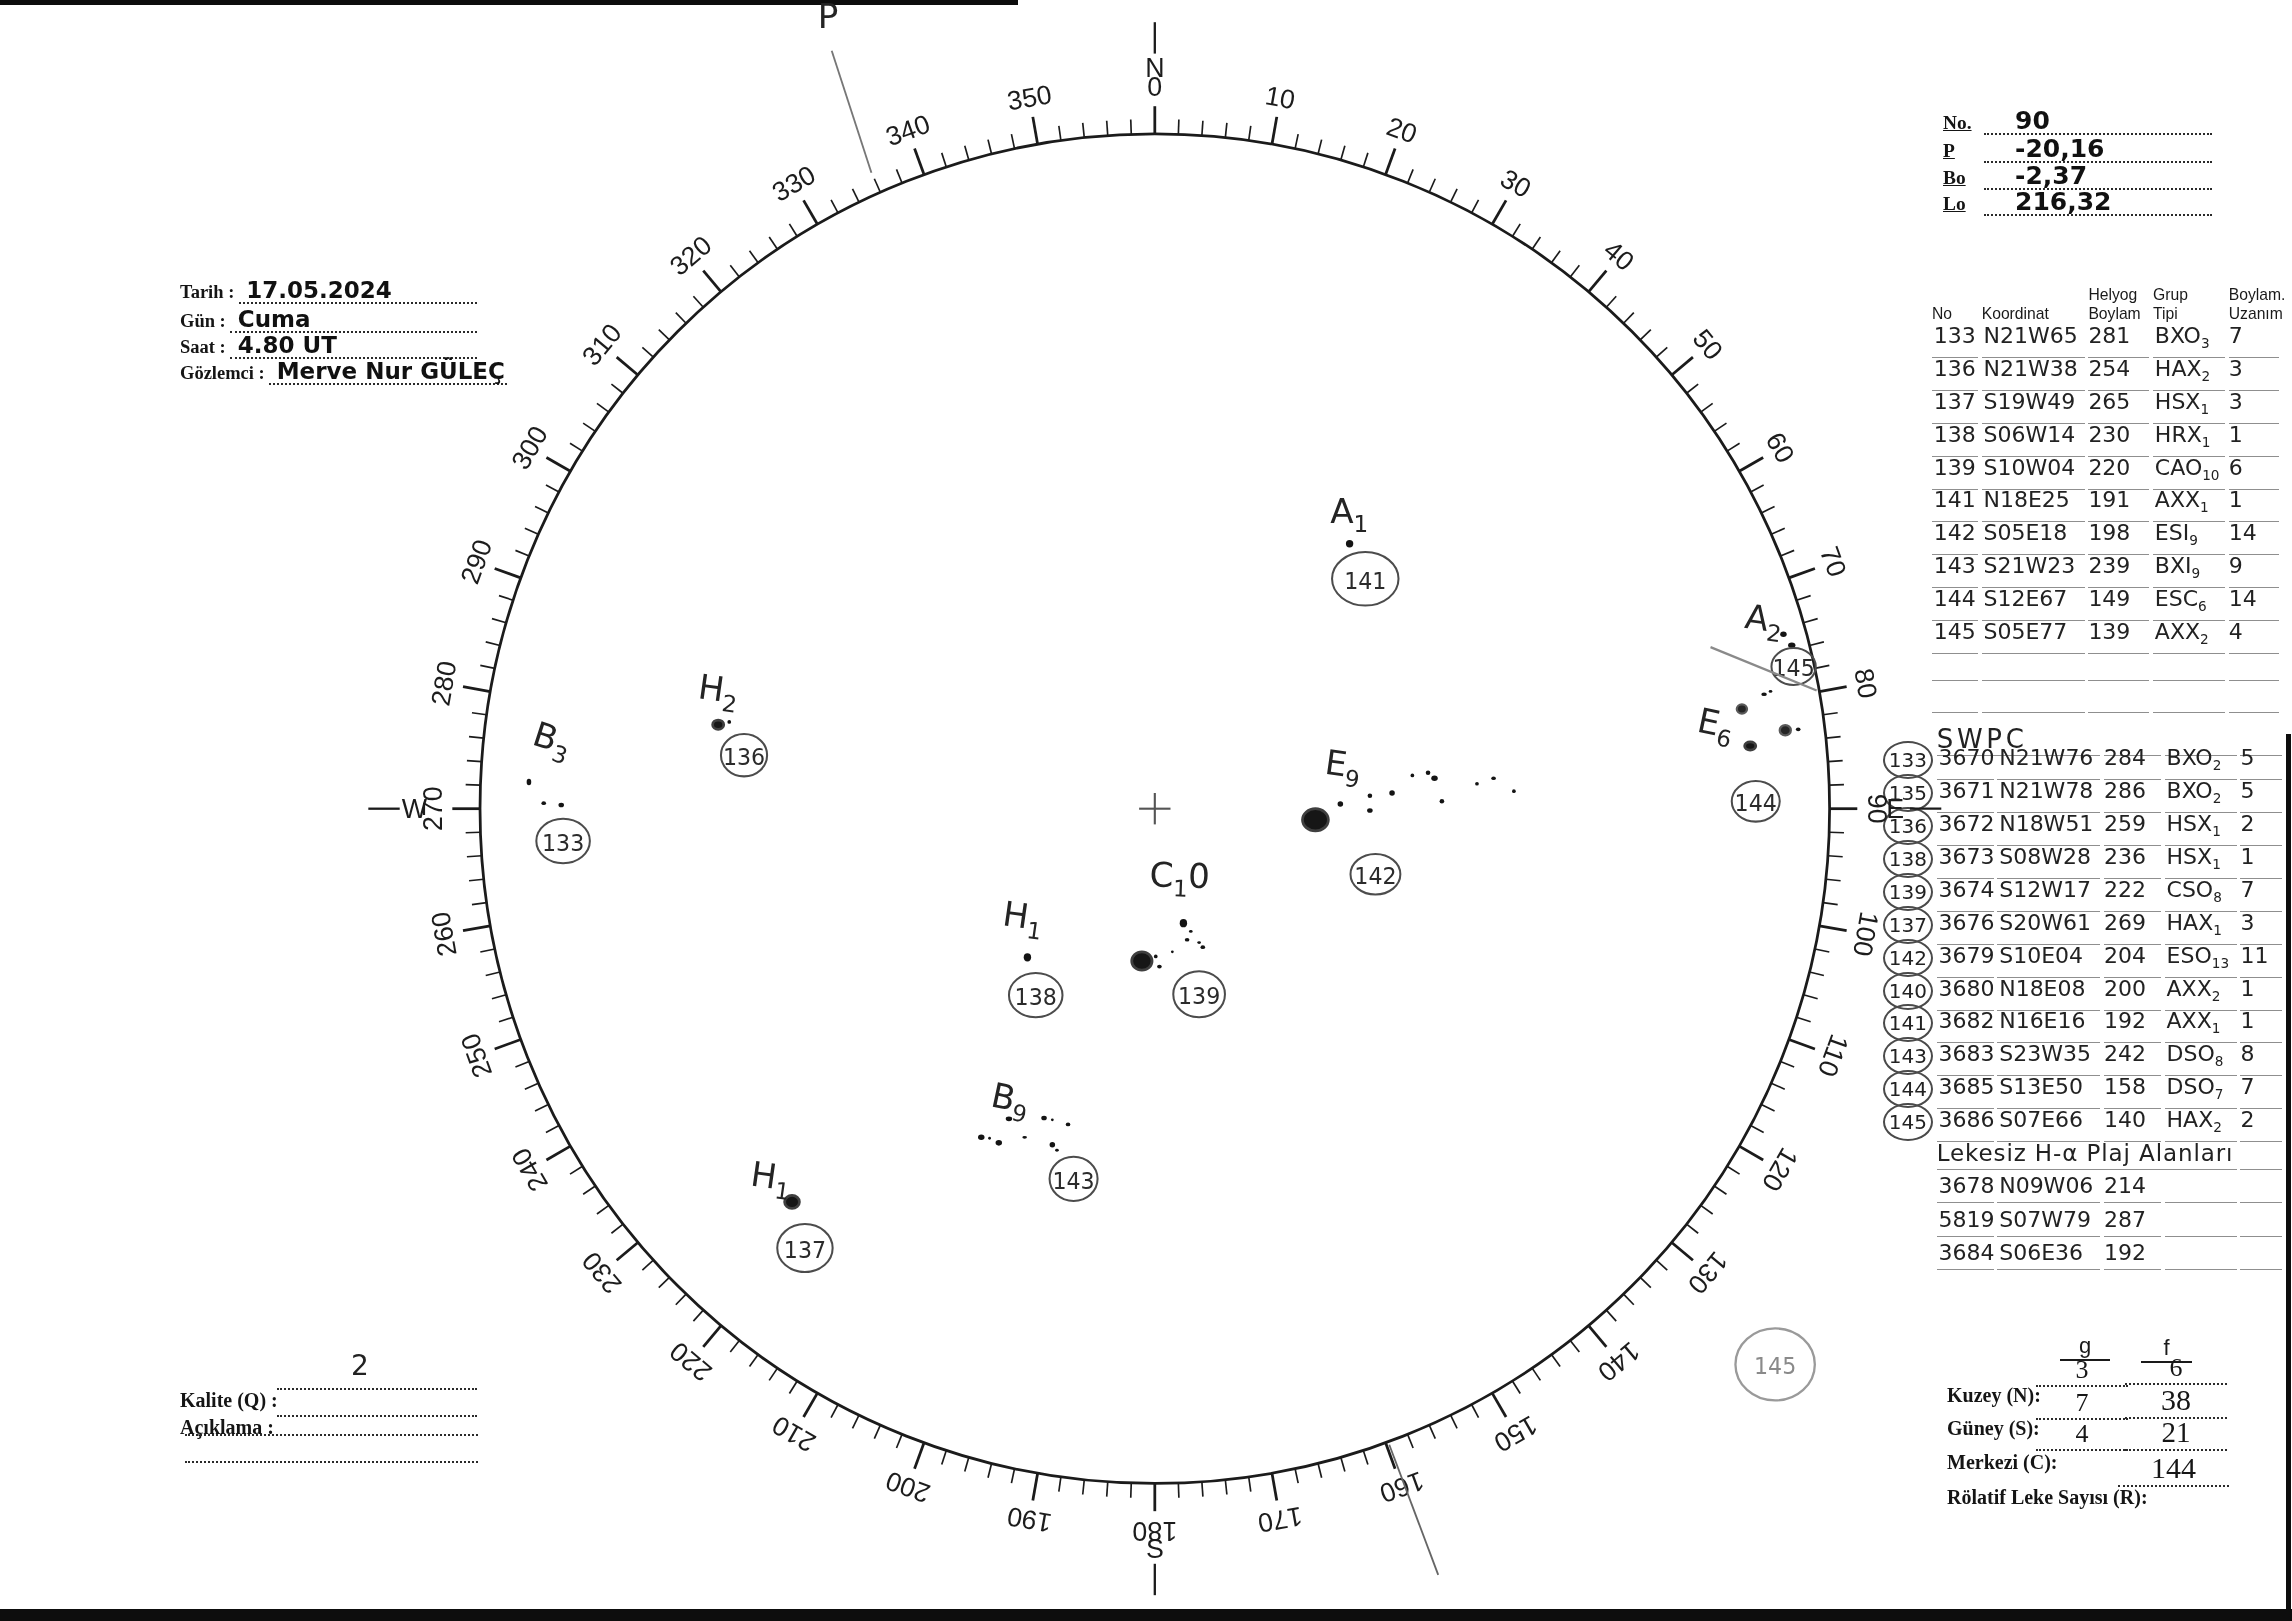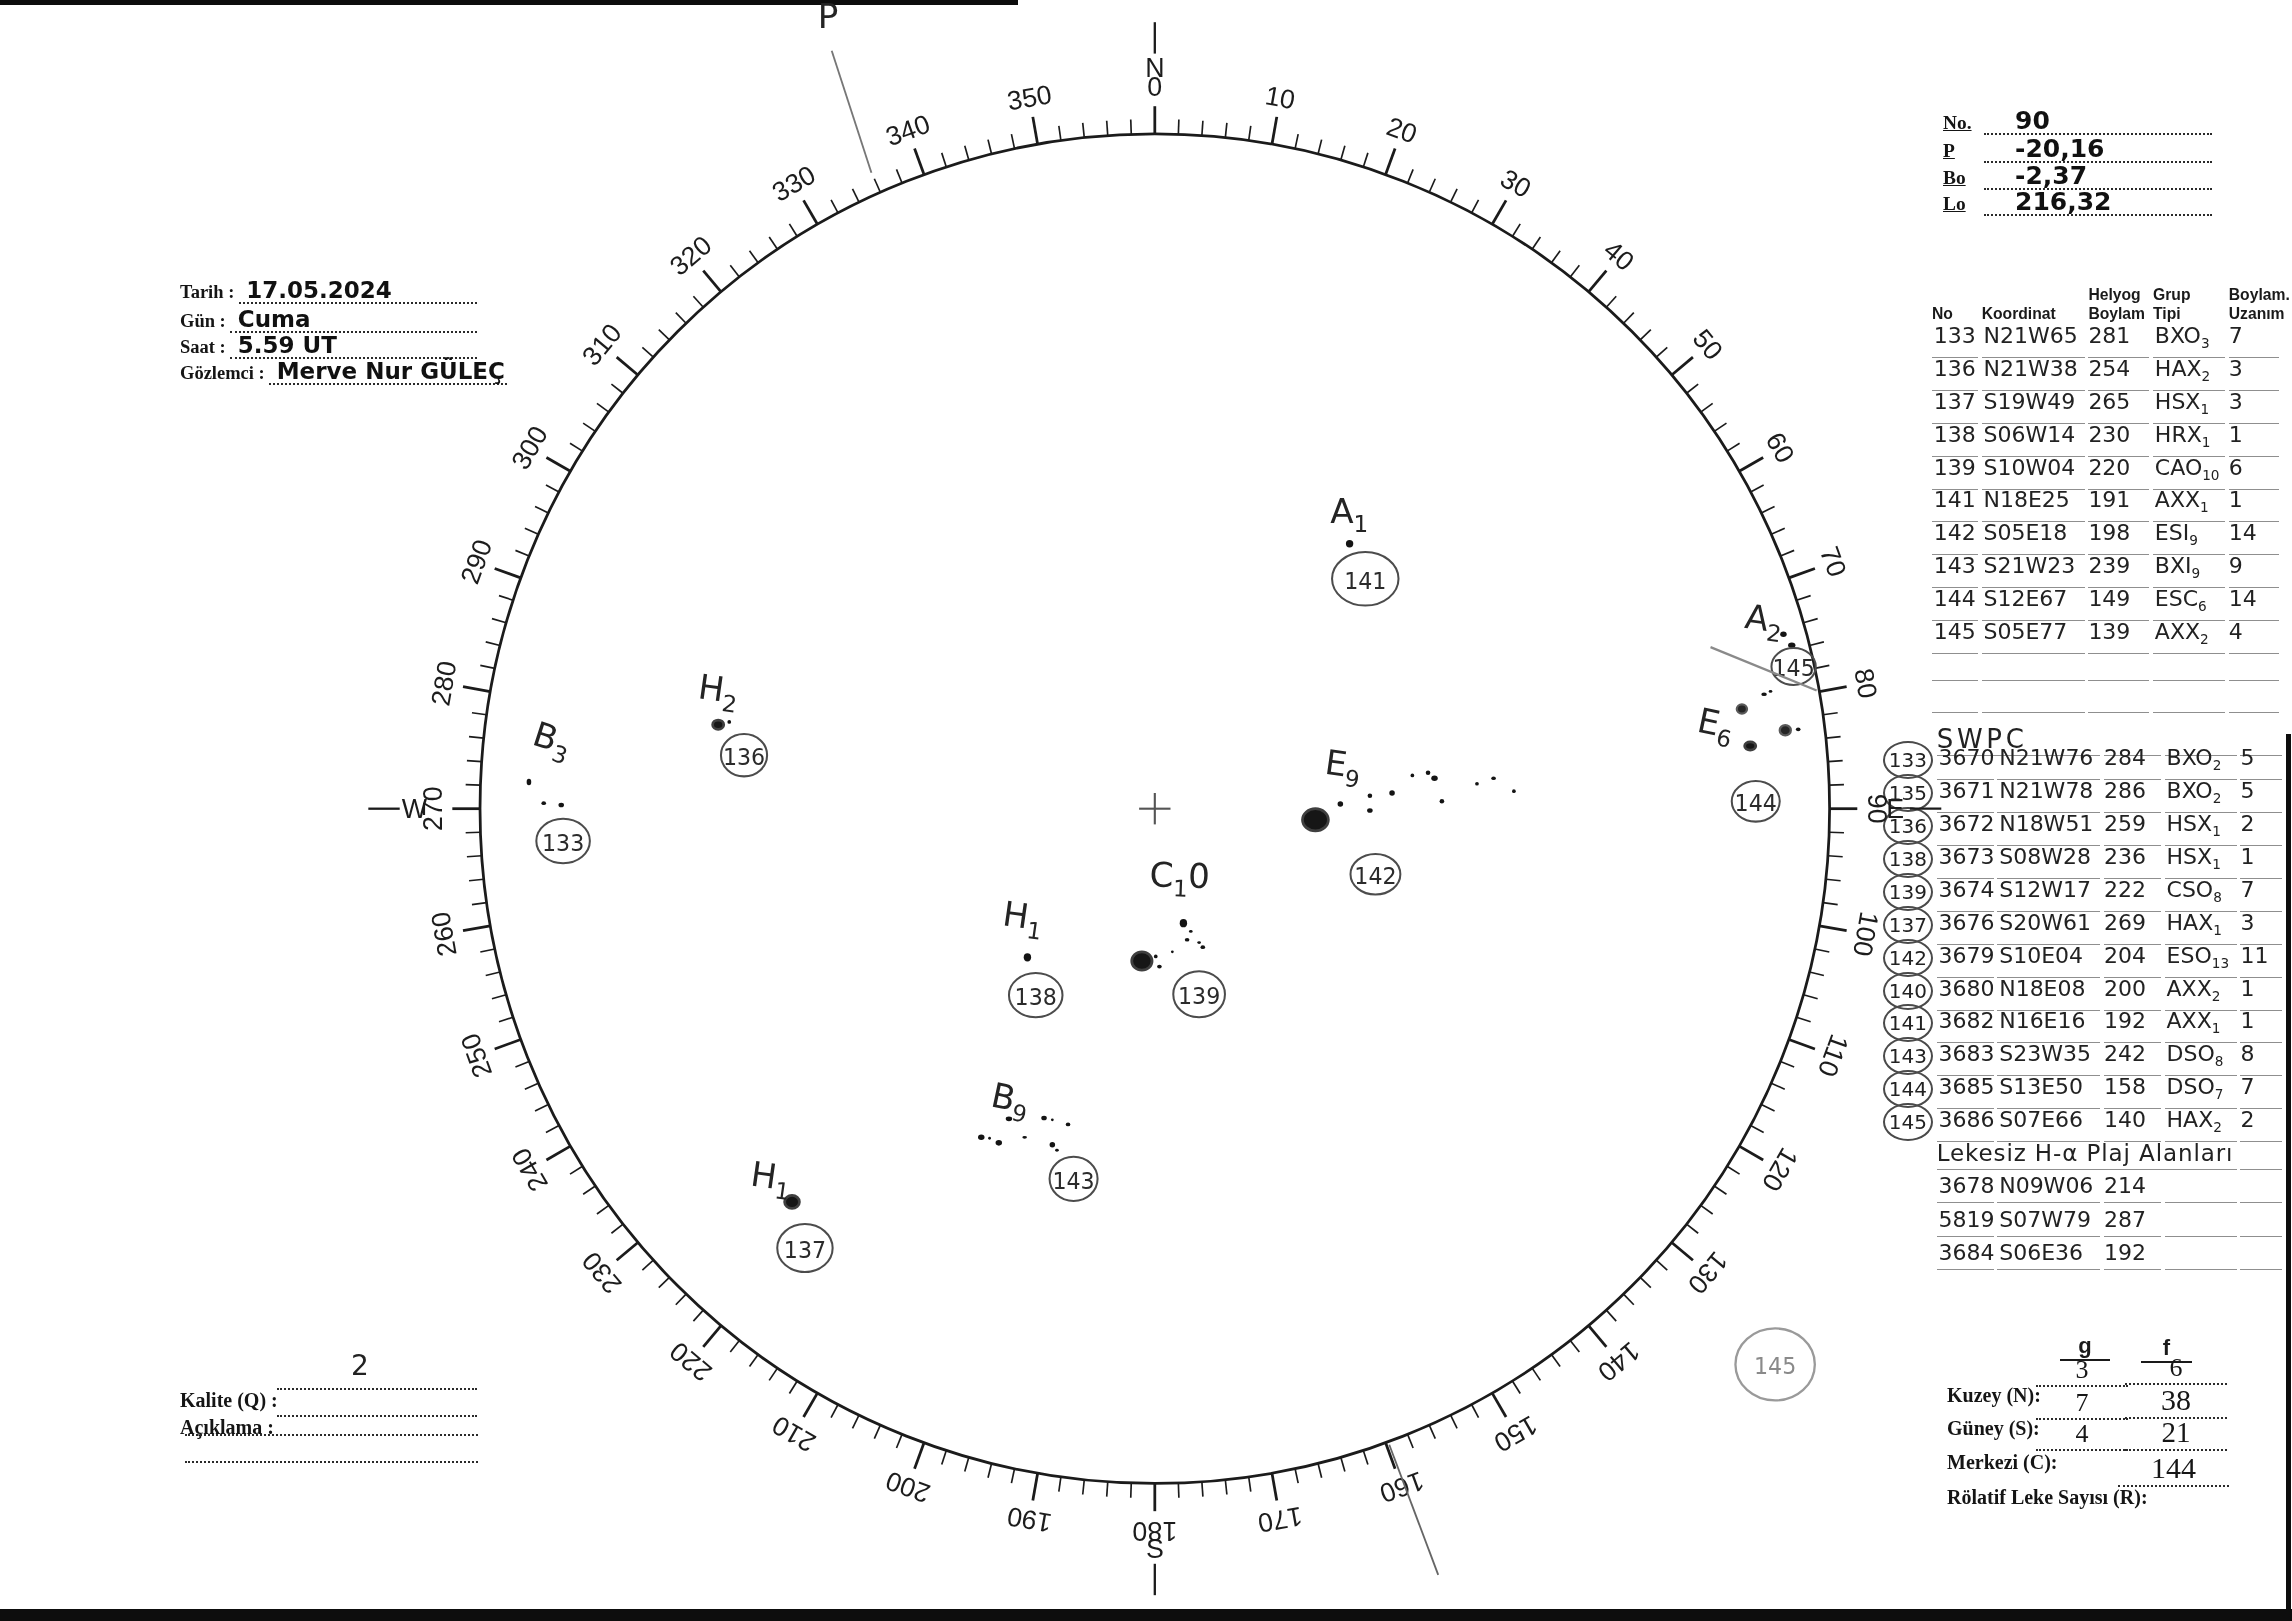--- a/index.html
+++ b/index.html
@@ -4,21 +4,21 @@
 <style>
   html,body{margin:0;padding:0;background:#e8e8e8;}
   .sheet{position:relative;width:2293px;height:1622px;background:#ffffff;overflow:hidden;
          font-family:"Liberation Serif",serif;}
   
   .scan-top{position:absolute;left:0;top:0;width:1018px;height:4.6px;background:#0d0d0d;}
   .scan-right{position:absolute;left:2286px;top:734px;width:4.6px;height:888px;background:#0d0d0d;}
   .scan-bottom{position:absolute;left:0;top:1609px;width:2293px;height:13px;background:#0d0d0d;}
   
   .printed{font-family:"Liberation Serif",serif;font-weight:bold;color:#151515;}
-  .phead{font-family:"Liberation Sans",sans-serif;font-weight:bold;color:#1a1a1a;}
+  .phead{font-family:"Liberation Sans",sans-serif;font-weight:normal;color:#1a1a1a;}
   .hw{font-family:"DejaVu Sans",sans-serif;color:#222;}
   .hwb{font-family:"DejaVu Sans",sans-serif;color:#111;font-weight:bold;}
   
   .org-header{position:absolute;left:148px;top:89px;width:369px;text-align:center;}
   .org-l{font-size:21px;letter-spacing:0.5px;line-height:29.5px;}
   .org-ve{font-size:17.5px;line-height:24px;}
   .form-title{margin-top:24px;font-size:26px;letter-spacing:1.4px;}
   
   .f-row{position:absolute;left:180px;width:297px;display:flex;align-items:baseline;}
   .f-label{font-size:18.5px;white-space:nowrap;}
@@ -74,21 +74,21 @@
   <div class="f-row" style="top:278px">
     <span class="f-label printed">Tarih :</span>
     <span class="f-value hwb">17.05.2024</span>
   </div>
   <div class="f-row" style="top:307px">
     <span class="f-label printed">Gün :</span>
     <span class="f-value hwb">Cuma</span>
   </div>
   <div class="f-row" style="top:333px">
     <span class="f-label printed">Saat :</span>
-    <span class="f-value hwb">5.59 UT</span>
+    <span class="f-value hwb">4.80 UT</span>
   </div>
   <div class="f-row" style="top:359px">
     <span class="f-label printed">Gözlemci :</span>
     <span class="f-value hwb">Merve Nur GÜLEÇ</span>
   </div>
 
   <div class="e-row" style="top:109px">
     <span class="e-label printed">No.</span>
     <span class="e-value hwb">90</span>
   </div>

